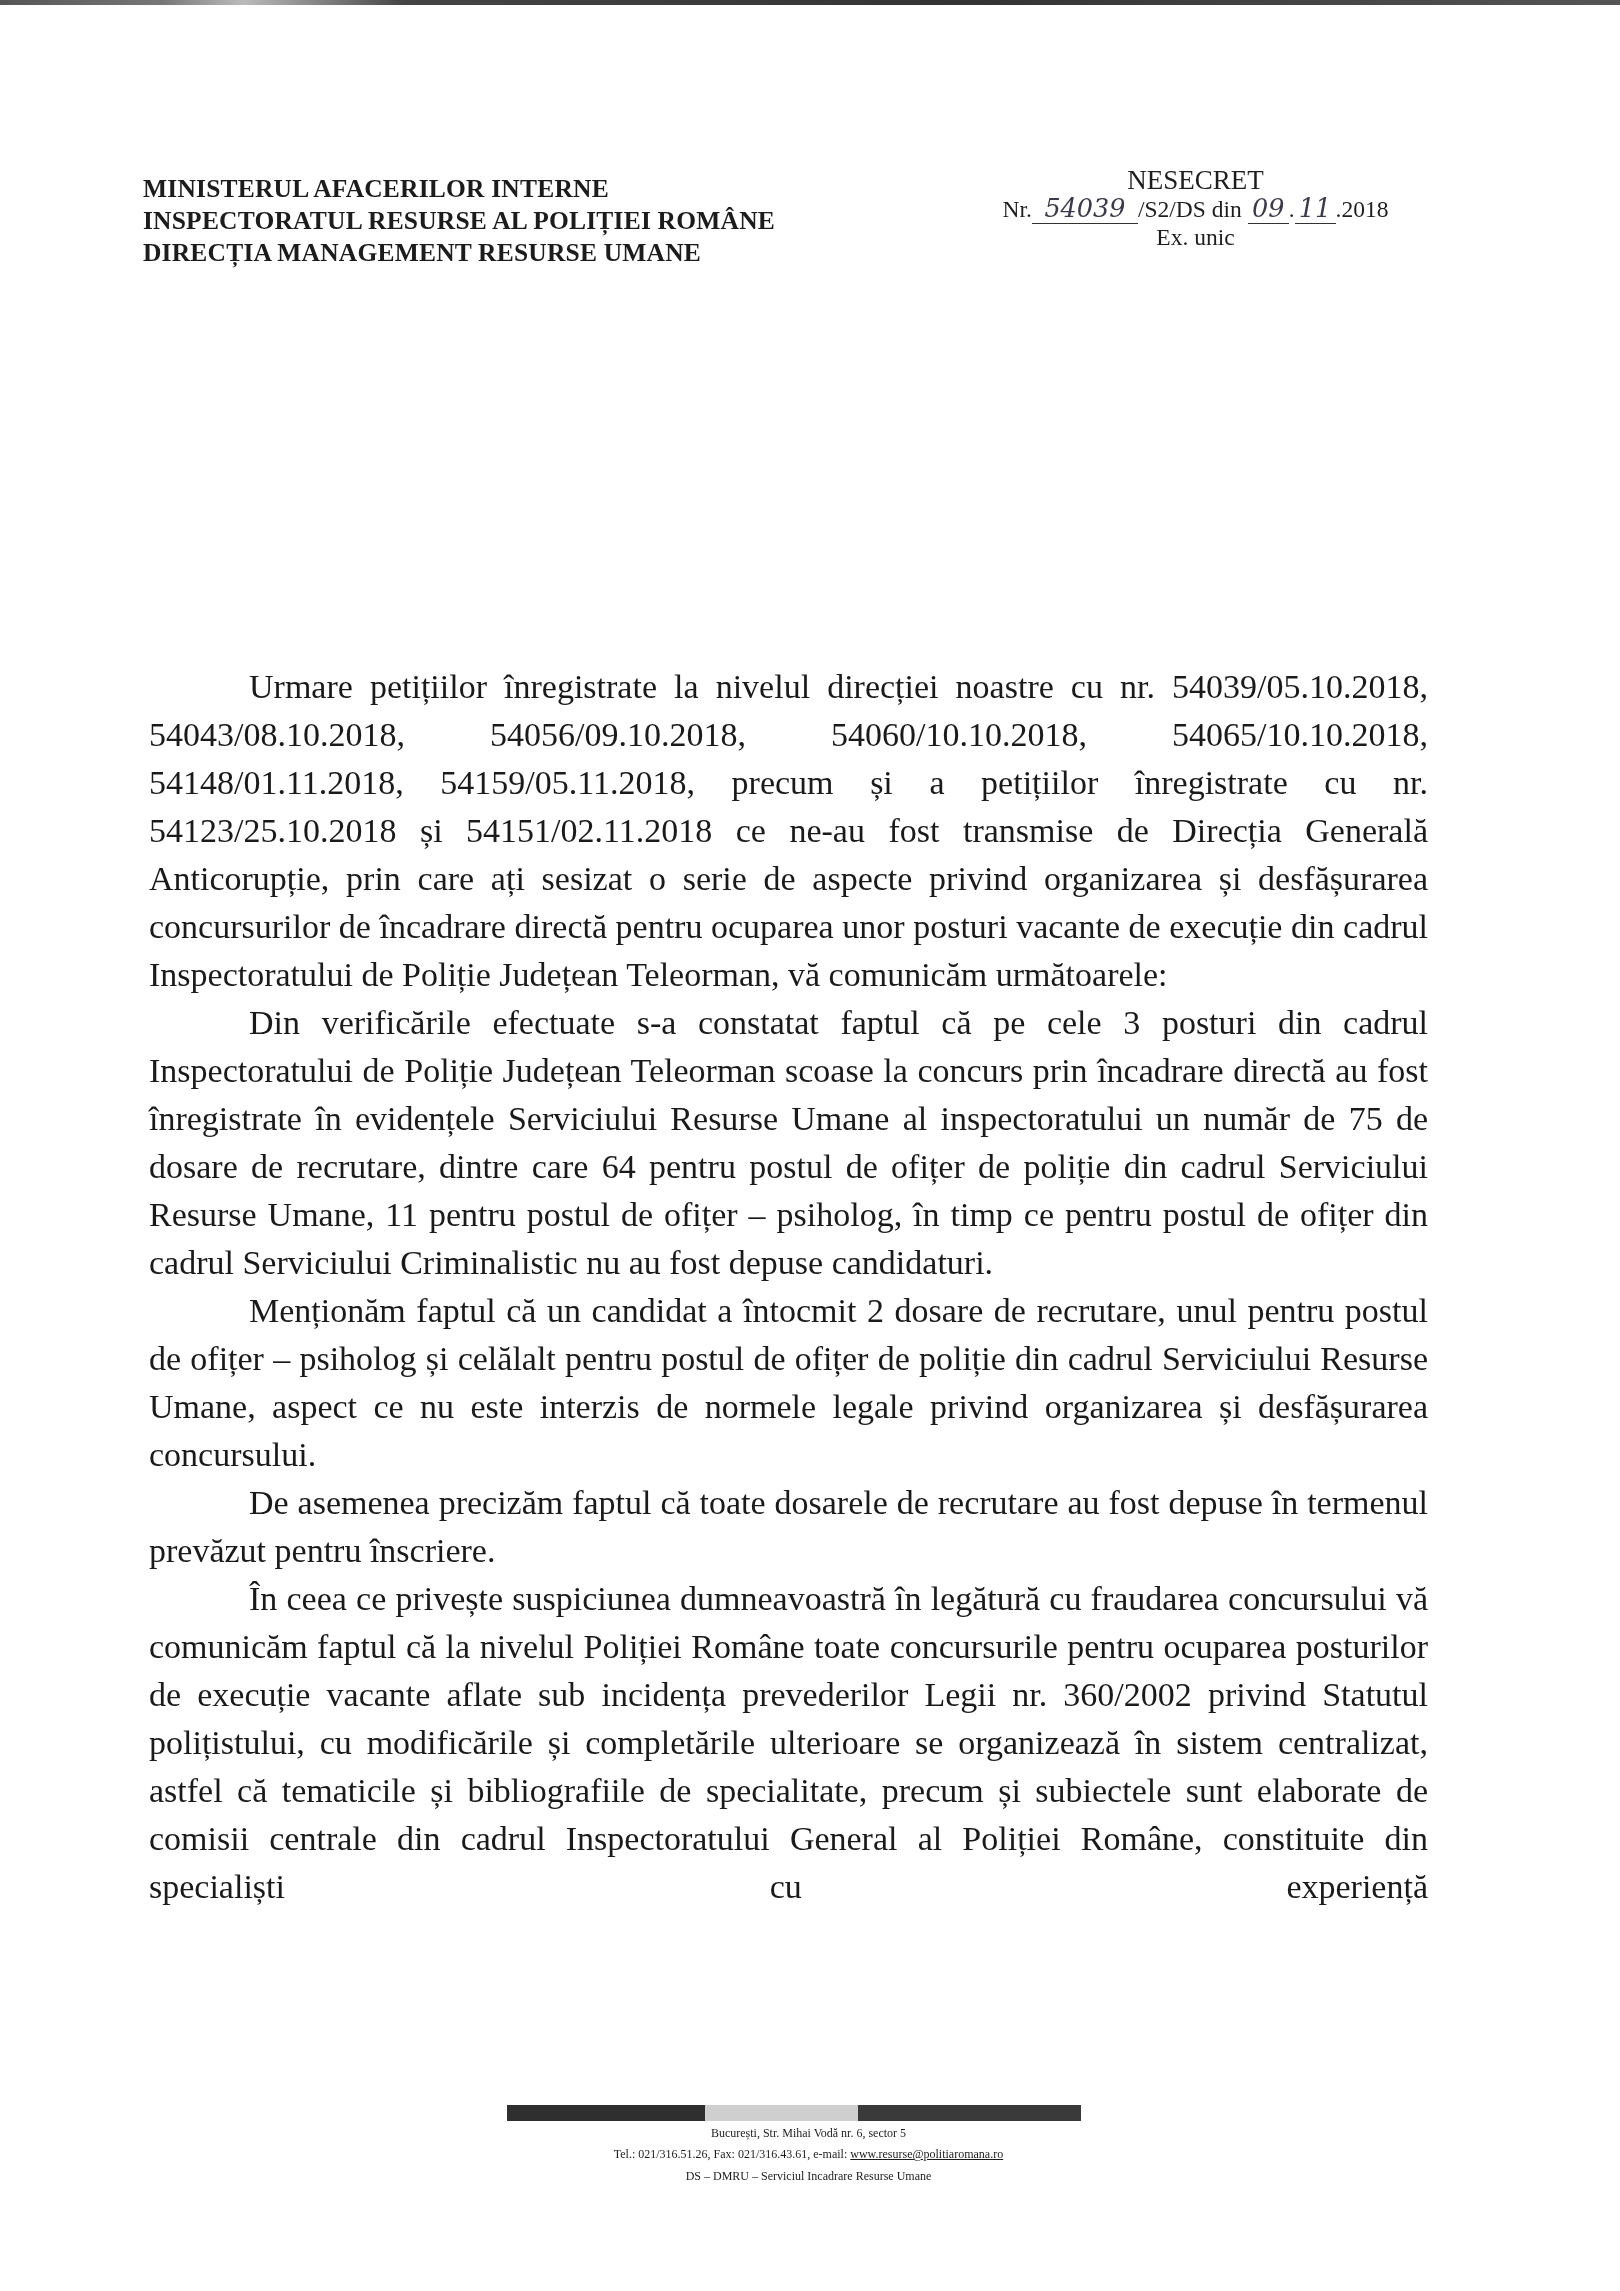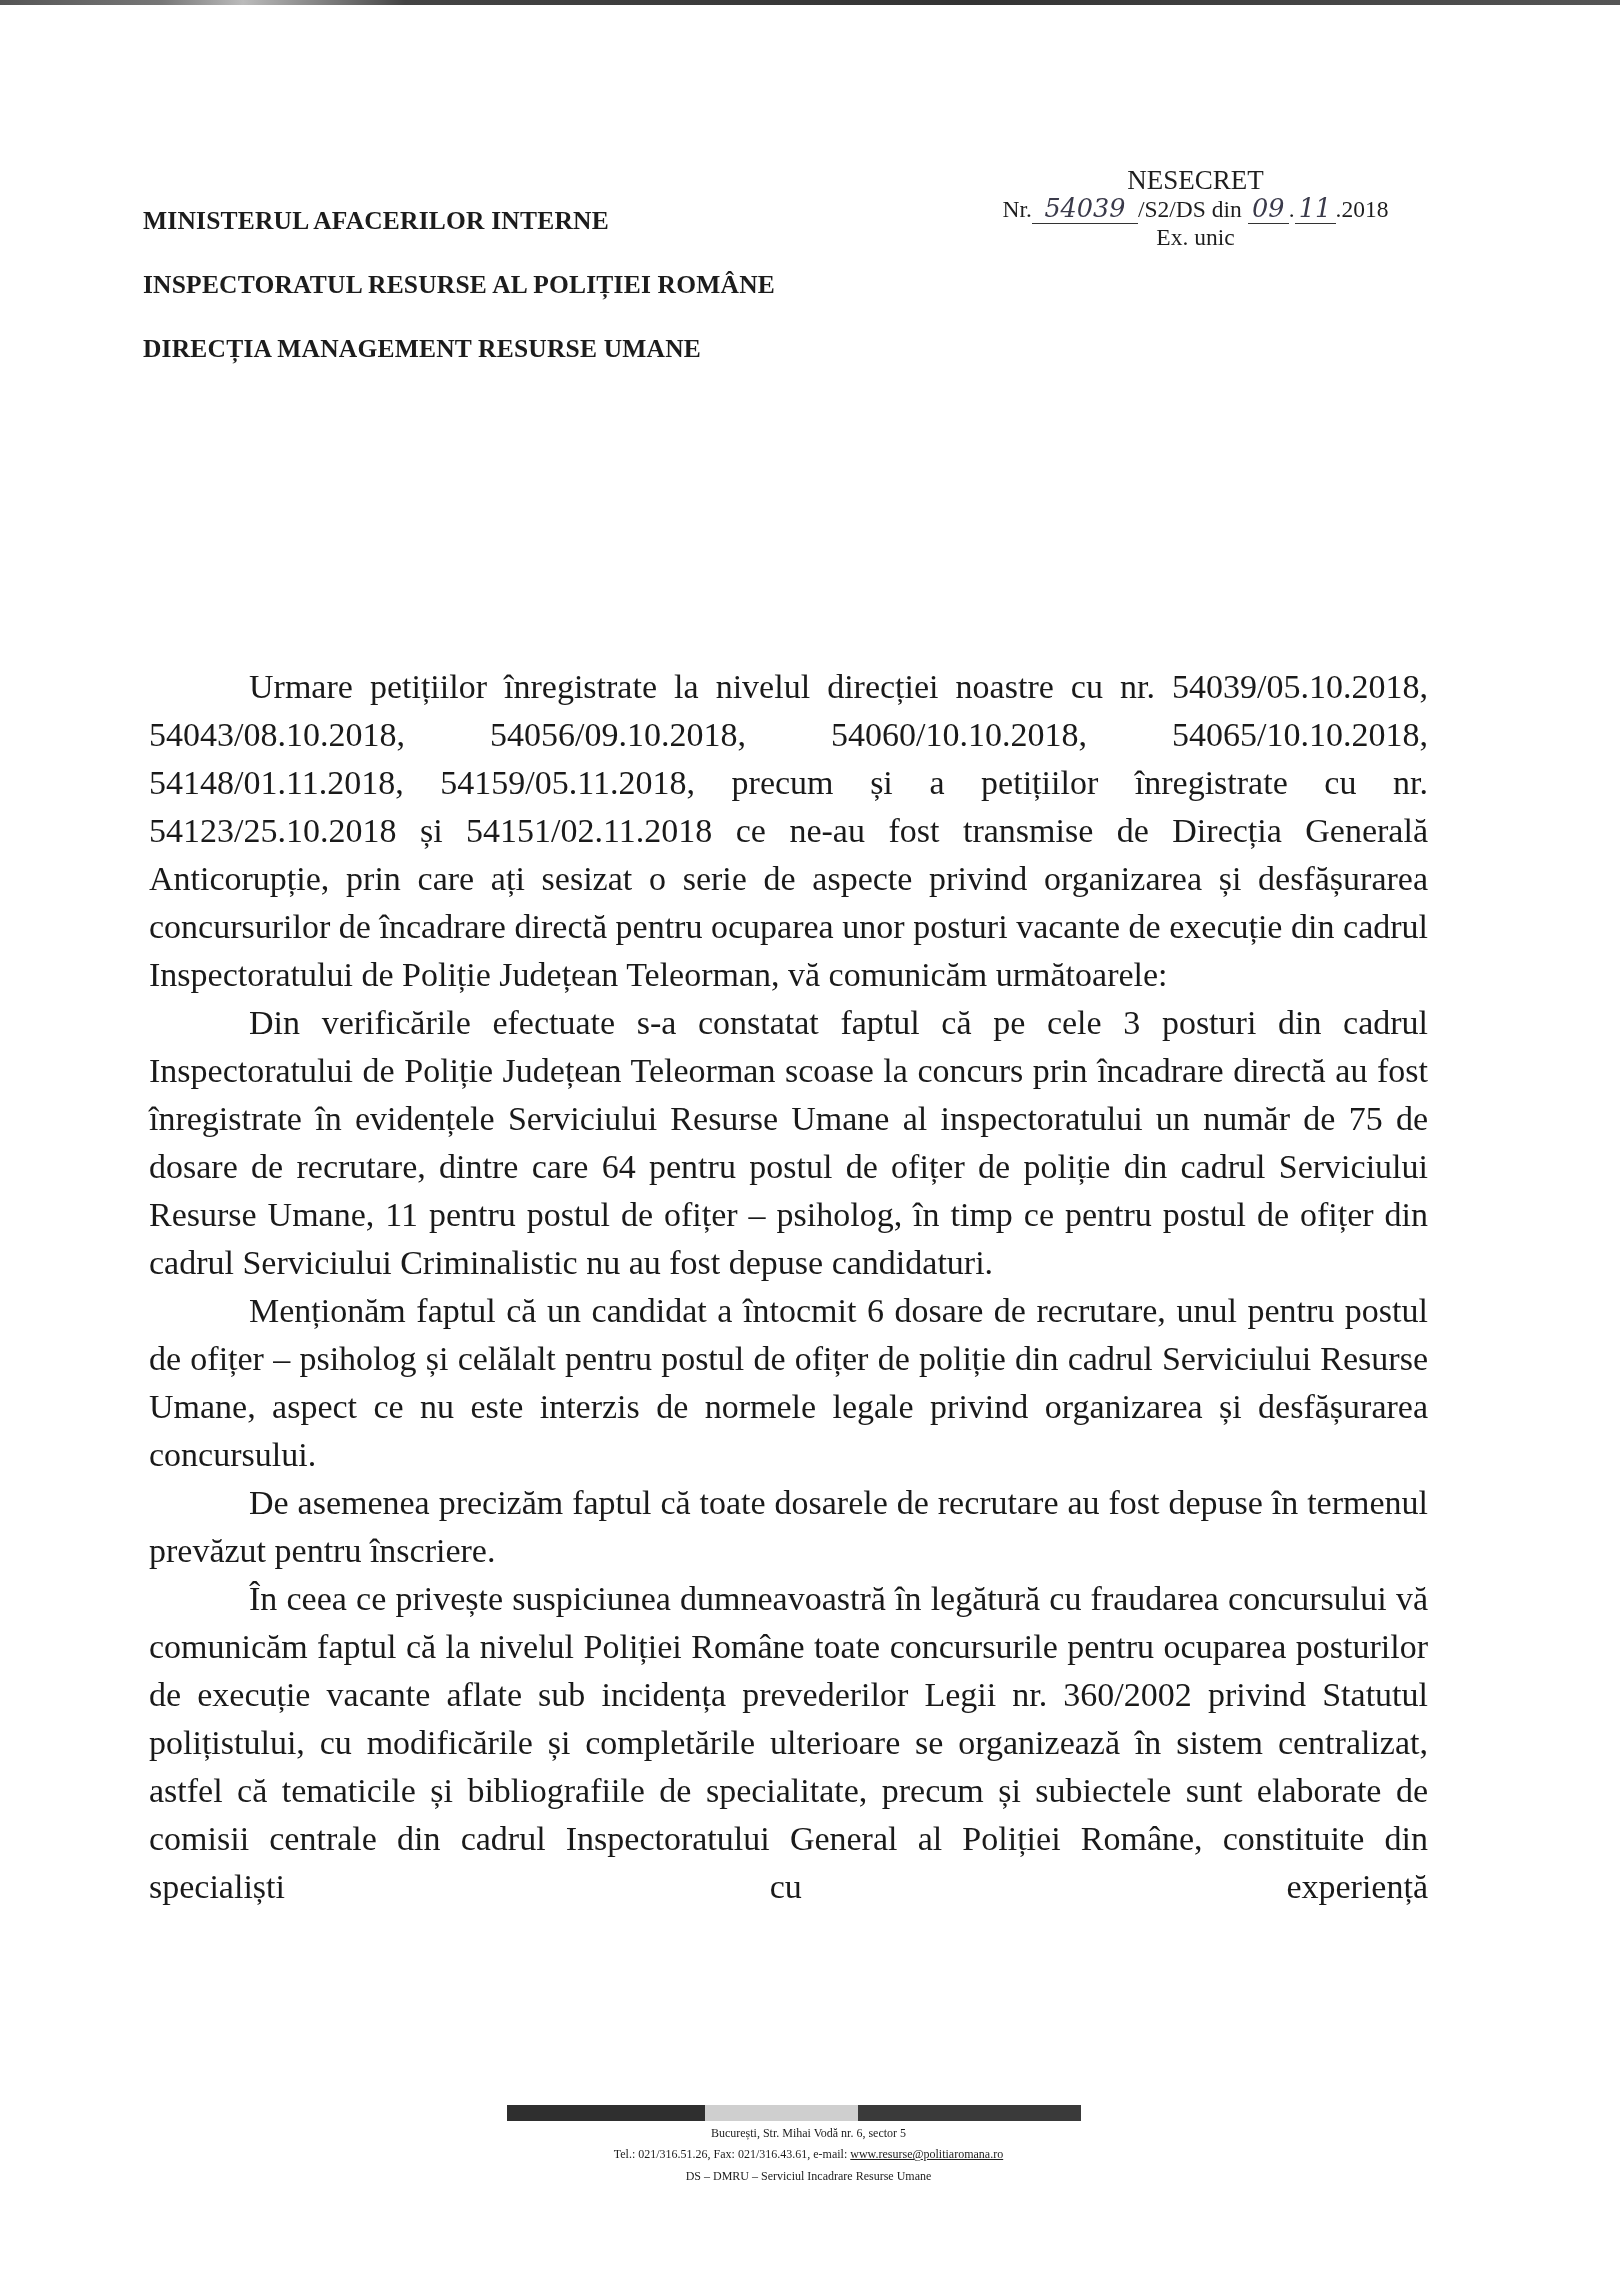--- a/index.html
+++ b/index.html
@@ -8,21 +8,21 @@
       font-family: "Liberation Serif", "DejaVu Serif", serif; color: #1a1a1a;
     }
     .scan-edge {
       position: absolute; left: 0; top: 0; width: 1620px; height: 4.9px;
       background: linear-gradient(to right, #555 0%, #777 10%, #bbb 15%, #444 25%, #333 60%, #555 100%);
     }
     .header-left {
       position: absolute; left: 143px; top: 173px; width: 745px;
     }
     .header-left .inst {
-      font-weight: bold; font-size: 25.5px; line-height: 32px; letter-spacing: 0.2px; color: #1c1c1c; margin-top: 32px;
+      font-weight: bold; font-size: 25.5px; line-height: 32px; letter-spacing: 0.2px; color: #1c1c1c;
     }
     .header-left .operator {
       font-size: 22.5px; line-height: 31px; color: #2a2a2a;
     }
     .header-right {
       position: absolute; left: 980px; top: 167px; width: 431px; text-align: center;
       font-size: 23.5px; color: #1e1e1e;
     }
     .header-right .cls { line-height: 27.4px; font-size: 27px; }
     .header-right .nr-line { line-height: 29px; white-space: nowrap; }
@@ -68,21 +68,21 @@
   <div class="cls">NESECRET</div>
   <div class="nr-line">
     <span>Nr.</span><span class="hand num">54039</span><span>/S2/DS din </span><span class="hand day">09</span><span>.</span><span class="hand mon">11</span><span>.2018</span>
   </div>
   <div class="ex">Ex. unic</div>
 </div>
 
 <div class="body-text">
   <p>Urmare petițiilor înregistrate la nivelul direcției noastre cu nr. 54039/05.10.2018, 54043/08.10.2018, 54056/09.10.2018, 54060/10.10.2018, 54065/10.10.2018, 54148/01.11.2018, 54159/05.11.2018, precum și a petițiilor înregistrate cu nr. 54123/25.10.2018 și 54151/02.11.2018 ce ne-au fost transmise de Direcția Generală Anticorupție, prin care ați sesizat o serie de aspecte privind organizarea și desfășurarea concursurilor de încadrare directă pentru ocuparea unor posturi vacante de execuție din cadrul Inspectoratului de Poliție Județean Teleorman, vă comunicăm următoarele:</p>
   <p>Din verificările efectuate s-a constatat faptul că pe cele 3 posturi din cadrul Inspectoratului de Poliție Județean Teleorman scoase la concurs prin încadrare directă au fost înregistrate în evidențele Serviciului Resurse Umane al inspectoratului un număr de 75 de dosare de recrutare, dintre care 64 pentru postul de ofițer de poliție din cadrul Serviciului Resurse Umane, 11 pentru postul de ofițer – psiholog, în timp ce pentru postul de ofițer din cadrul Serviciului Criminalistic nu au fost depuse candidaturi.</p>
-  <p>Menționăm faptul că un candidat a întocmit 6 dosare de recrutare, unul pentru postul de ofițer – psiholog și celălalt pentru postul de ofițer de poliție din cadrul Serviciului Resurse Umane, aspect ce nu este interzis de normele legale privind organizarea și desfășurarea concursului.</p>
+  <p>Menționăm faptul că un candidat a întocmit 2 dosare de recrutare, unul pentru postul de ofițer – psiholog și celălalt pentru postul de ofițer de poliție din cadrul Serviciului Resurse Umane, aspect ce nu este interzis de normele legale privind organizarea și desfășurarea concursului.</p>
   <p>De asemenea precizăm faptul că toate dosarele de recrutare au fost depuse în termenul prevăzut pentru înscriere.</p>
   <p style="text-align-last: justify;">În ceea ce privește suspiciunea dumneavoastră în legătură cu fraudarea concursului vă comunicăm faptul că la nivelul Poliției Române toate concursurile pentru ocuparea posturilor de execuție vacante aflate sub incidența prevederilor Legii nr. 360/2002 privind Statutul polițistului, cu modificările și completările ulterioare se organizează în sistem centralizat, astfel că tematicile și bibliografiile de specialitate, precum și subiectele sunt elaborate de comisii centrale din cadrul Inspectoratului General al Poliției Române, constituite din specialiști cu experiență</p>
 </div>
 
 <div class="footer">
   <div class="footer-bar">
     <div class="seg1"></div>
     <div class="seg2"></div>
     <div class="seg3"></div>
   </div>

